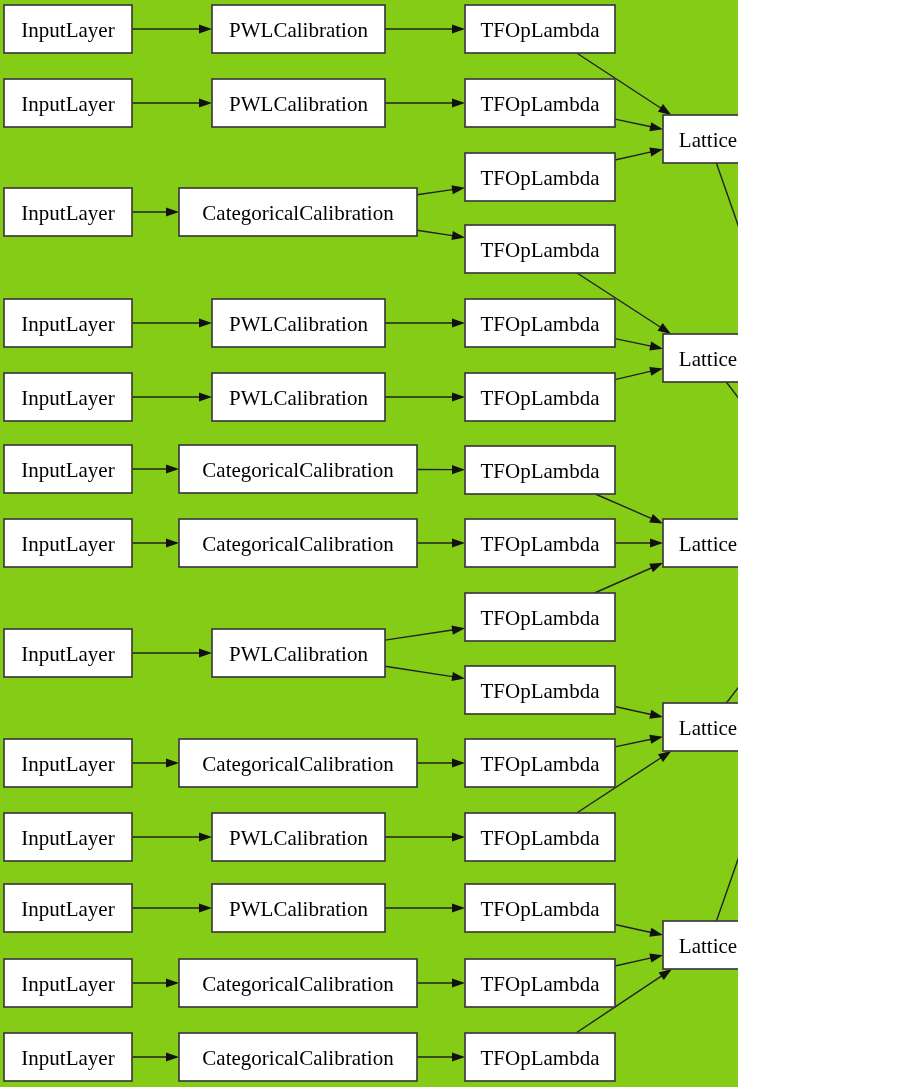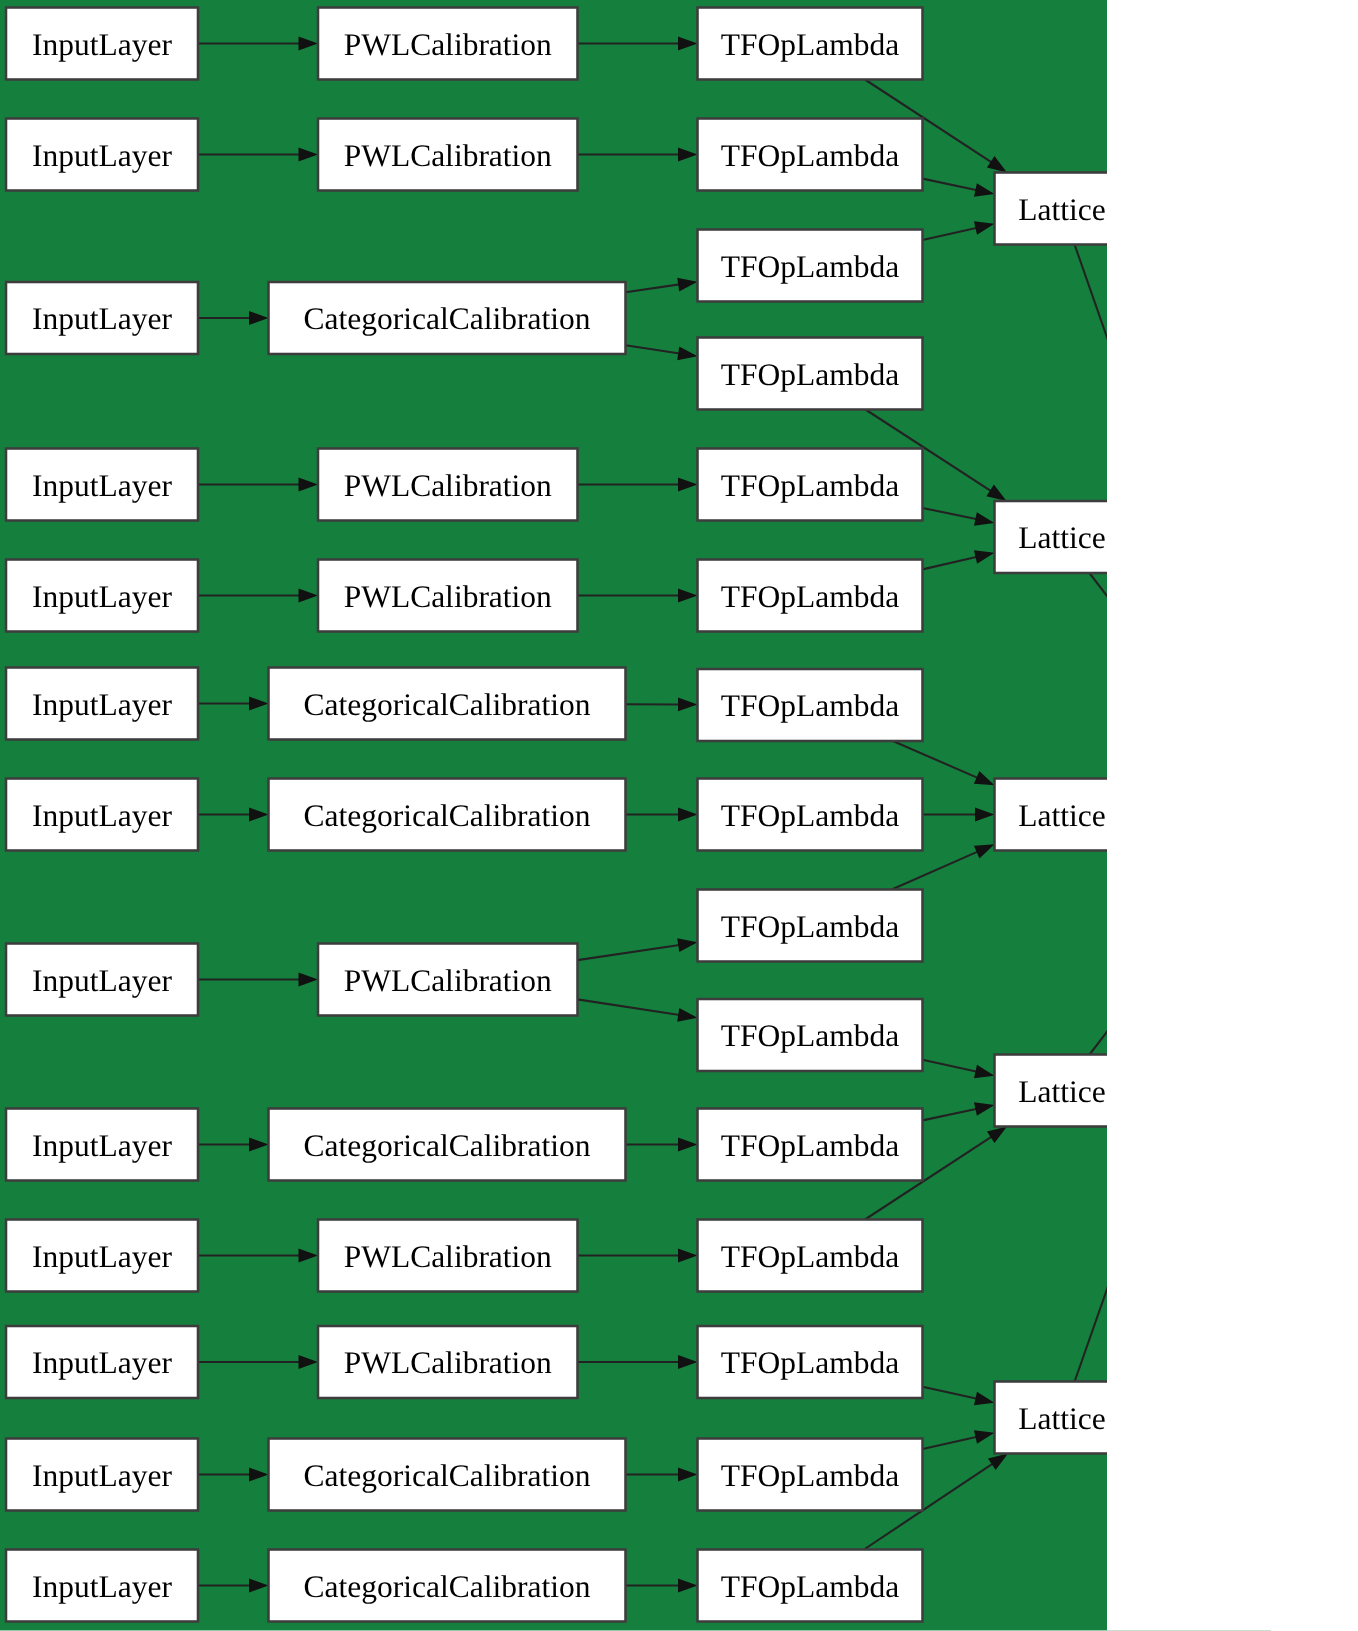--- a/index.html
+++ b/index.html
@@ -4,21 +4,21 @@
 <style>
   html, body {
     margin: 0;
     padding: 0;
     background: #ffffff;
   }
   .canvas-wrap {
     position: relative;
     width: 738px;
     height: 1087px;
-    background: #15803d;
+    background: #84cc16;
     overflow: hidden;
   }
   svg {
     display: block;
   }
   .node-rect {
     fill: #ffffff;
     stroke: #3d3d3d;
     stroke-width: 1.7;
   }

